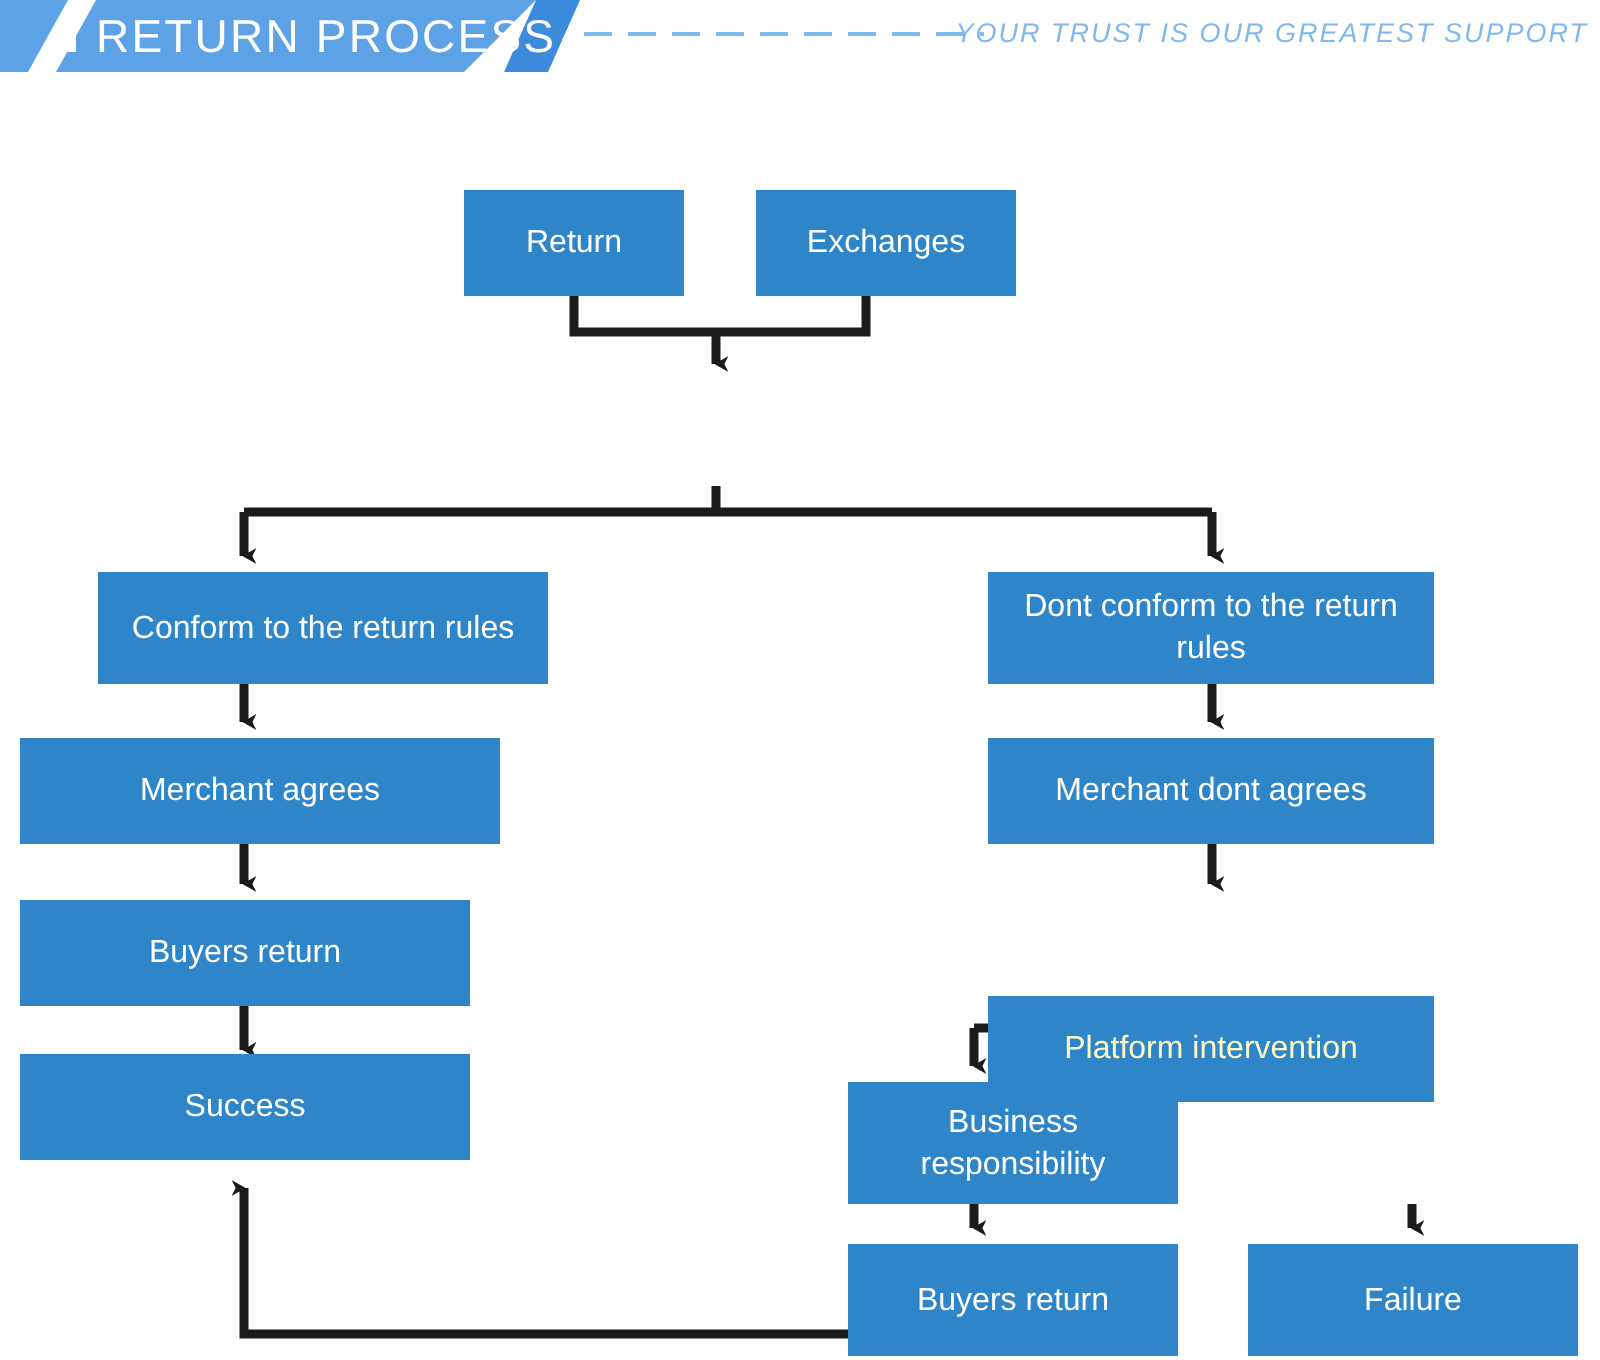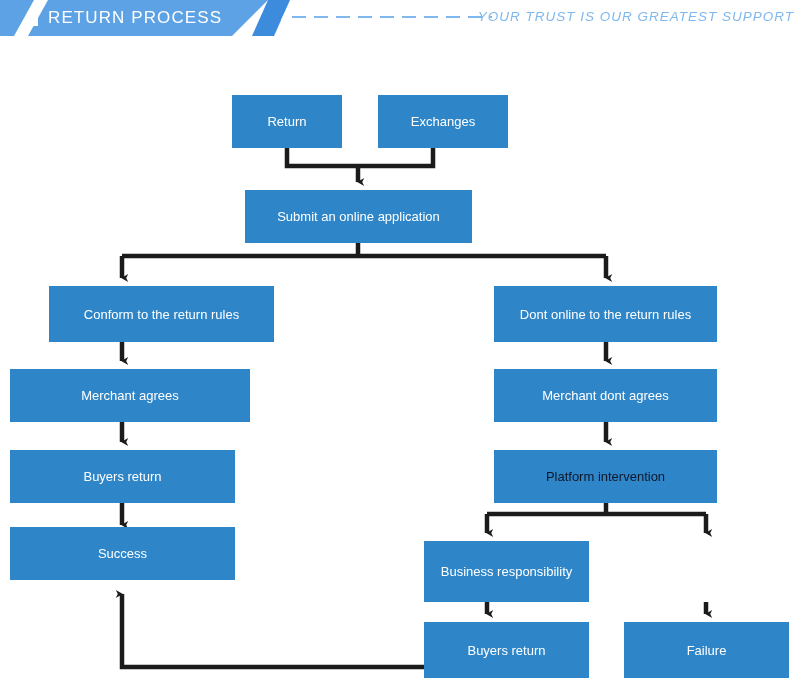--- a/index.html
+++ b/index.html
@@ -33,21 +33,21 @@
   .banner-accent2{
     position:absolute;left:281px;top:0;width:26px;height:20px;
     background:#ffffff;
     clip-path:polygon(10px 0, 26px 0, 16px 20px, 0 20px);
   }
   #header-bar{
     position:absolute;left:33px;top:10px;width:5px;height:16px;background:#ffffff;
   }
   #header-title{
     position:absolute;left:48px;top:7px;
-    color:#ffffff;font-size:17px;letter-spacing:1.1px;
+    color:#ffffff;font-size:23px;letter-spacing:1.1px;
     line-height:22px;white-space:nowrap;
   }
   #header-dashes{
     position:absolute;left:292px;top:16px;width:200px;height:2px;
     background:repeating-linear-gradient(to right,#7FB8EC 0,#7FB8EC 14px,transparent 14px,transparent 22px);
   }
   #header-tagline{
     position:absolute;right:6px;top:7px;
     color:#7FB8EC;font-size:13.5px;font-style:italic;
     letter-spacing:1px;white-space:nowrap;line-height:20px;
@@ -56,26 +56,26 @@
   
   #flow{position:absolute;left:0;top:36px;width:800px;height:644px;}
   #connectors{position:absolute;left:0;top:0;width:800px;height:644px;}
 
   .node{
     position:absolute;
     background:#2E86C8;
     color:#ffffff;
     display:flex;align-items:center;justify-content:center;
     text-align:center;
-    font-size:13px;
+    font-size:16px;
     line-height:21px;
     box-sizing:border-box;
     padding:2px 6px;
   }
-  .node.dark{color:#0f172a;}
+  .node.dark{color:#fef9c3;margin-top:48px;}
 </style>
 </head>
 <body>
 
 <div id="header">
   <div class="banner-shape"></div>
   <div class="banner-slash"></div>
   <div class="banner-accent"></div>
   <div class="banner-accent2"></div>
   <div id="header-bar"></div>
@@ -125,42 +125,39 @@
   </svg>
 
   <div class="node" style="left:232px;top:59px;width:110px;height:53px;">
     <span>Return</span>
   </div>
 
   <div class="node" style="left:378px;top:59px;width:130px;height:53px;">
     <span>Exchanges</span>
   </div>
 
-  <div class="node" style="left:245px;top:154px;width:227px;height:53px;">
-    <span>Submit an online application</span>
-  </div>
 
   <div class="node" style="left:10px;top:250px;width:225px;height:56px;margin-left:39px;">
     <span>Conform to the return rules</span>
   </div>
 
   <div class="node" style="left:10px;top:333px;width:240px;height:53px;">
     <span>Merchant agrees</span>
   </div>
 
   <div class="node" style="left:10px;top:414px;width:225px;height:53px;">
     <span>Buyers return</span>
   </div>
 
   <div class="node" style="left:10px;top:491px;width:225px;height:53px;">
     <span>Success</span>
   </div>
 
   <div class="node" style="left:494px;top:250px;width:223px;height:56px;">
-    <span>Dont online to the return rules</span>
+    <span>Dont conform to the return rules</span>
   </div>
 
   <div class="node" style="left:494px;top:333px;width:223px;height:53px;">
     <span>Merchant dont agrees</span>
   </div>
 
   <div class="node dark" style="left:494px;top:414px;width:223px;height:53px;">
     <span>Platform intervention</span>
   </div>
 

